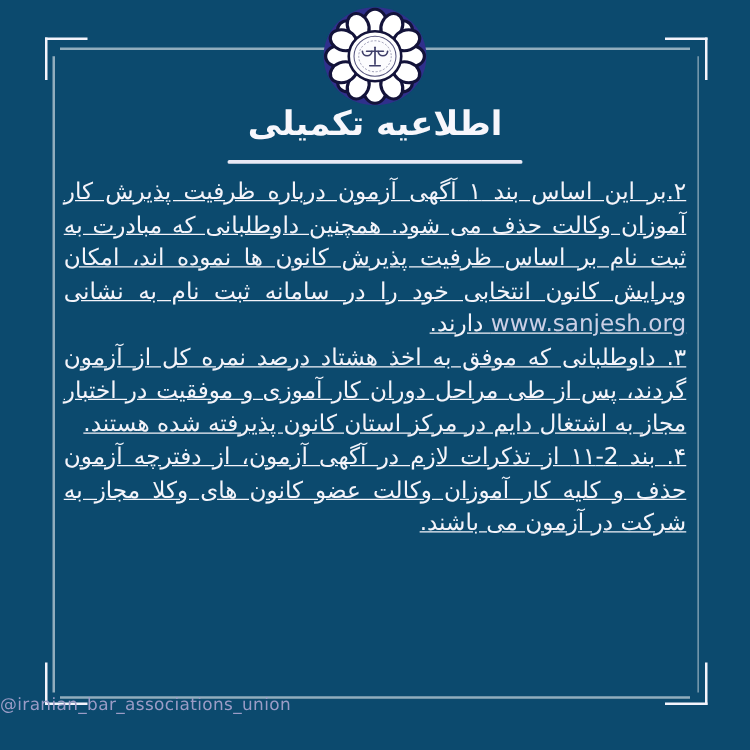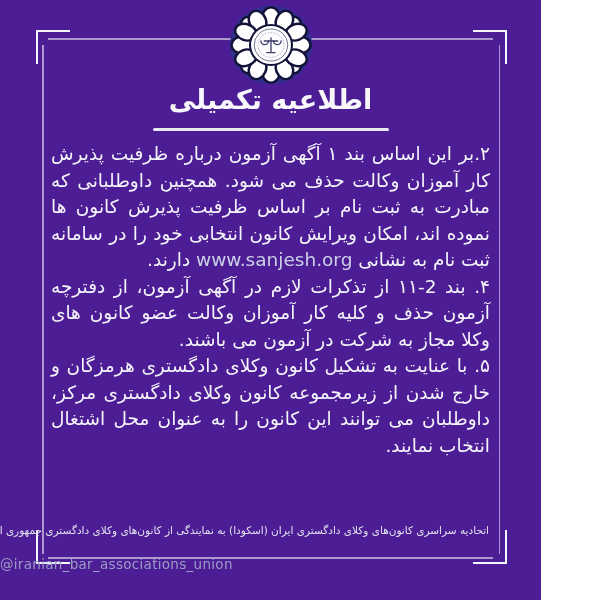--- a/index.html
+++ b/index.html
@@ -1,21 +1,21 @@
 <!DOCTYPE html>
 <html lang="fa"><head>
 <meta charset="utf-8">
 <style>
   html, body { margin: 0; padding: 0; }
   body { width: 600px; height: 600px; font-family: "DejaVu Sans", sans-serif; }
 
   .canvas {
     position: relative;
-    width: 541px; height: 600px;
-    background: #4c1d95;
+    width: 600px; height: 600px;
+    background: #0c4a6e;
     overflow: hidden;
   }
 
   
   .bracket { position: absolute; width: 32px; height: 32px; }
   .bracket.tl { left: 36px; top: 30px;  border-left: 2px solid #f4f4fc; border-top: 2px solid #f4f4fc; }
   .bracket.tr { right: 34px; top: 30px; border-right: 2px solid #f4f4fc; border-top: 2px solid #f4f4fc; }
   .bracket.bl { left: 36px; bottom: 36px;  border-left: 2px solid #f4f4fc; border-bottom: 2px solid #f4f4fc; }
   .bracket.br { right: 34px; bottom: 36px; border-right: 2px solid #f4f4fc; border-bottom: 2px solid #f4f4fc; }
 
@@ -46,20 +46,21 @@
     width: 236px; height: 3px;
     background: #e9e9f5; border-radius: 2px;
   }
 
   .body {
     position: absolute; top: 141px; left: 51px; right: 51px;
     direction: rtl;
     color: #f4f4fa;
     font-size: 18.5px; line-height: 26.5px;
     text-align: justify;
+    text-decoration: underline;
   }
   .body p { margin: 0; }
   .url { color: #ccd0e6; text-decoration: none; }
 
   .footer-row {
     position: absolute; top: 520px; left: 50px; right: 52px;
     direction: rtl;
     display: flex; justify-content: space-between; align-items: center;
   }
   .footer-text { font-size: 10.5px; color: #e2e2f0; white-space: nowrap; }
@@ -116,24 +117,20 @@
       <path d="M53,45 a4.5,4.5 0 0 0 9,0"></path>
       <line x1="45" y1="59.5" x2="55" y2="59.5"></line>
     </g>
   </svg>
 
   <h1 class="title">اطلاعیه تکمیلی</h1>
   <div class="divider"></div>
 
   <div class="body">
     <p><span>۲.بر این اساس بند ۱ آگهی آزمون درباره ظرفیت پذیرش کار آموزان وکالت حذف می شود. همچنین داوطلبانی که مبادرت به ثبت نام بر اساس ظرفیت پذیرش کانون ها نموده اند، امکان ویرایش کانون انتخابی خود را در سامانه ثبت نام به نشانی </span><span class="url">www.sanjesh.org</span><span> دارند.</span></p>
+    <p>۳. داوطلبانی که موفق به اخذ هشتاد درصد نمره کل از آزمون گردند، پس از طی مراحل دوران کار آموزی و موفقیت در اختبار مجاز به اشتغال دایم در مرکز استان کانون پذیرفته شده هستند.</p>
     <p>۴. بند 2-۱۱ از تذکرات لازم در آگهی آزمون، از دفترچه آزمون حذف و کلیه کار آموزان وکالت عضو کانون های وکلا مجاز به شرکت در آزمون می باشند.</p>
-    <p>۵. با عنایت به تشکیل کانون وکلای دادگستری هرمزگان و خارج شدن از زیرمجموعه کانون وکلای دادگستری مرکز، داوطلبان می توانند این کانون را به عنوان محل اشتغال انتخاب نمایند.</p>
   </div>
 
-  <div class="footer-row">
-    <span class="footer-text">اتحادیه سراسری کانون‌های وکلای دادگستری ایران (اسکودا) به نمایندگی از کانون‌های وکلای دادگستری جمهوری اسلامی ایران</span>
-    <span class="page-num">۴</span>
-  </div>
 
   <div class="handle">@iranian_bar_associations_union</div>
 
 </div>
 
 </body></html>

